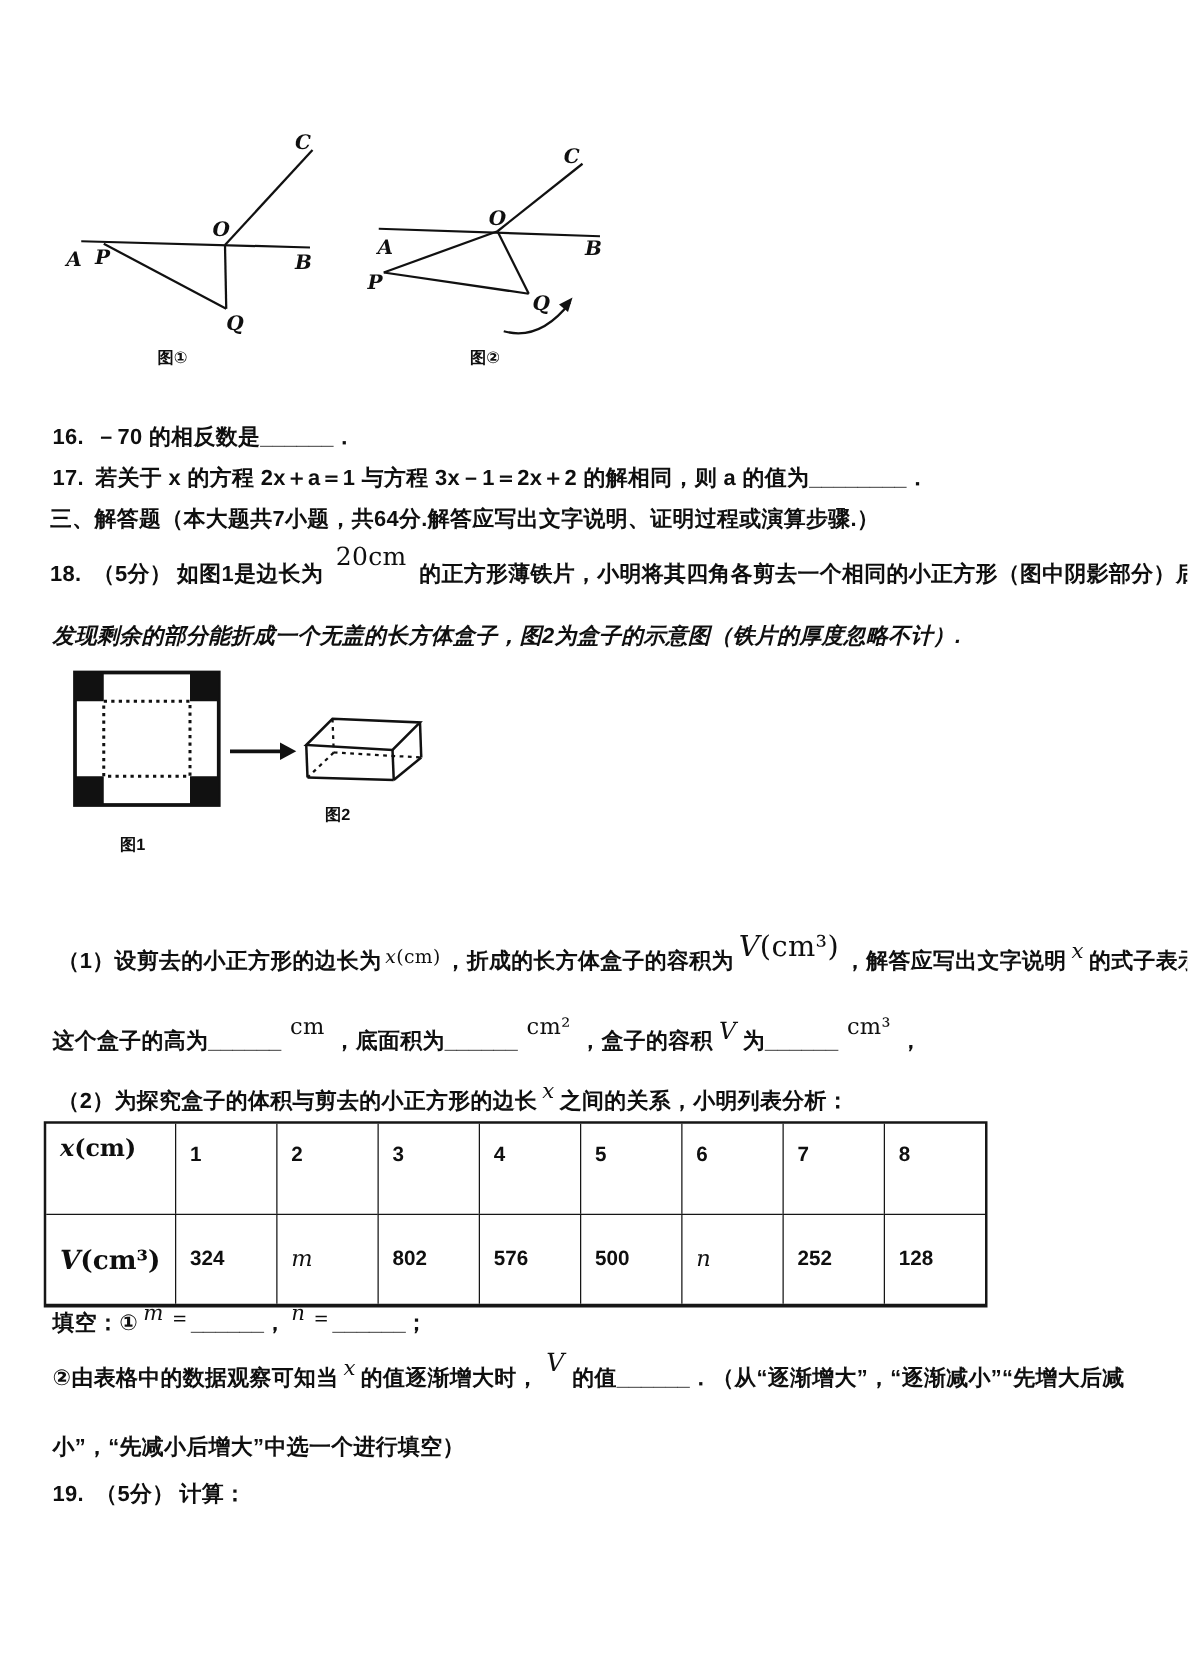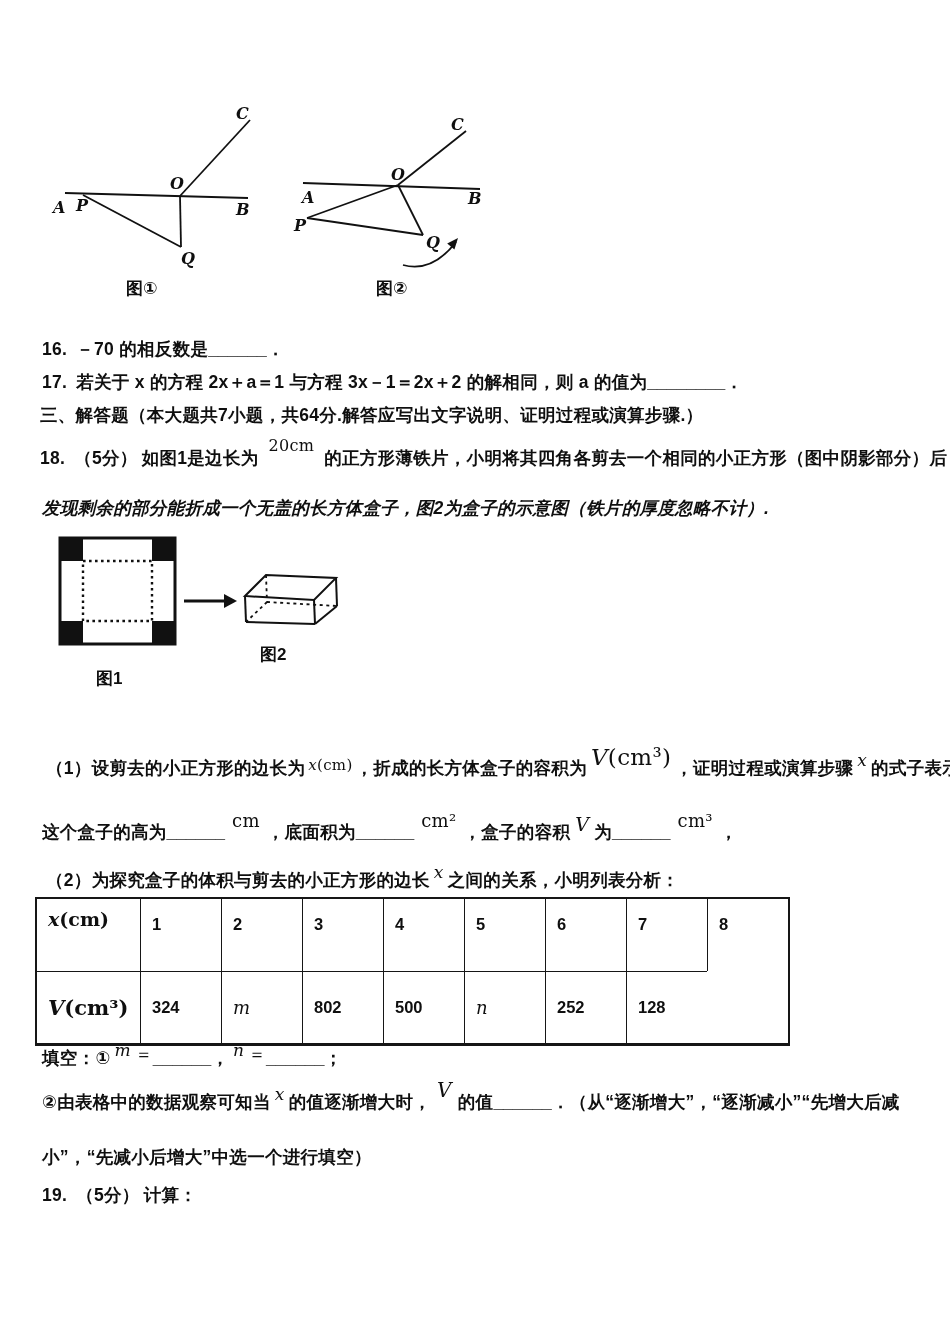--- a/index.html
+++ b/index.html
@@ -8,29 +8,29 @@
     position:relative; width:950px; height:1344px; background:#ffffff;
     color:#0f0f0f; font-family:"Liberation Sans","DejaVu Sans",sans-serif;
     overflow:hidden;
   }
   .mline { position:absolute; white-space:nowrap; font-size:17.5px; font-weight:bold; letter-spacing:0.3px; }
   .num { margin-right:9px; }
   .score { margin-right:4px; }
   .sm { font-family:"DejaVu Serif","Liberation Serif",serif; font-weight:normal; }
   .it { font-style:italic; }
   .rs { position:relative; display:inline-block; }
-  .r20 { font-size:16px; top:-13px; margin:0 10px; }
+  .r20 { font-size:20px; top:-13px; margin:0 10px; }
   .rxcm { font-size:15px; top:-4px; margin:16px 3px; }
   .rvcm { font-size:23px; top:-9px; margin:0 4px; }
   .runit { font-size:18px; top:-11px; margin:0 7px; }
   .rvar { font-size:19px; top:-7px; margin:0 5px; }
   .rvarsm { font-size:17px; top:-8px; margin:0 4px; }
   .rvbig { font-size:20px; top:-11px; margin:0 6px; }
   .bl { letter-spacing:0; }
-  .cap { position:absolute; font-size:17px; font-weight:bold; }
+  .cap { position:absolute; font-size:13px; font-weight:bold; }
   svg { position:absolute; overflow:visible; }
   svg text { font-family:"DejaVu Serif","Liberation Serif",serif; font-style:italic; font-size:16px; fill:#0f0f0f; font-weight:bold; }
   .stroke { stroke:#111; stroke-width:1.8; fill:none; }
   .thick { stroke:#111; stroke-width:3; fill:none; }
   .dash  { stroke:#111; stroke-width:2.4; fill:none; stroke-dasharray:2.6,3.4; }
   .boxline { stroke:#111; stroke-width:2; fill:none; }
   .boxdash { stroke:#111; stroke-width:1.8; fill:none; stroke-dasharray:3,3.6; }
   .vtable {
     position:absolute; left:35px; top:897px;
     display:grid; grid-template-columns:103px repeat(8,81px); grid-template-rows:72px 72px;
@@ -123,21 +123,21 @@
     <line class="boxline" x1="96" y1="15" x2="97" y2="43"></line>
     <line class="boxdash" x1="26" y1="12" x2="27" y2="39"></line>
     <line class="boxdash" x1="27" y1="39" x2="97" y2="43"></line>
     <line class="boxdash" x1="27" y1="39" x2="6" y2="59"></line>
   </svg>
 
   <div class="cap" style="left:96px; top:667px;">图1</div>
   <div class="cap" style="left:260px; top:643px;">图2</div>
 
   <div class="mline" style="left:46px; top:744px;">
-    <span>（1）设剪去的小正方形的边长为</span><span class="rs rxcm"><span class="sm it">x</span><span class="sm">(cm)</span></span><span>，折成的长方体盒子的容积为</span><span class="rs rvcm"><span class="sm it">V</span><span class="sm">(cm³)</span></span><span>，证明过程或演算步骤</span><span class="sm it rs rvarsm">x</span><span>的式子表示</span>
+    <span>（1）设剪去的小正方形的边长为</span><span class="rs rxcm"><span class="sm it">x</span><span class="sm">(cm)</span></span><span>，折成的长方体盒子的容积为</span><span class="rs rvcm"><span class="sm it">V</span><span class="sm">(cm³)</span></span><span>，解答应写出文字说明</span><span class="sm it rs rvarsm">x</span><span>的式子表示</span>
   </div>
 
   <div class="mline" style="left:42px; top:820px;">
     <span>这个盒子的高为</span><span class="bl">______</span><span class="sm rs runit">cm</span><span>，底面积为</span><span class="bl">______</span><span class="sm rs runit">cm²</span><span>，盒子的容积</span><span class="sm it rs rvar">V</span><span>为</span><span class="bl">______</span><span class="sm rs runit">cm³</span><span>，</span>
   </div>
 
   <div class="mline" style="left:46px; top:868px;">
     <span>（2）为探究盒子的体积与剪去的小正方形的边长</span><span class="sm it rs rvarsm">x</span><span>之间的关系，小明列表分析：</span>
   </div>
 
@@ -177,20 +177,23 @@
     <div class="cell r1">
         <span>324</span>
       </div>
     <div class="cell r1">
         <span class="sm it vcellmath">m</span>
       </div>
     <div class="cell r1">
         <span>802</span>
       </div>
     <div class="cell r1">
+        <span>576</span>
+      </div>
+    <div class="cell r1">
         <span>500</span>
       </div>
     <div class="cell r1">
         <span class="sm it vcellmath">n</span>
       </div>
     <div class="cell r1">
         <span>252</span>
       </div>
     <div class="cell r1">
         <span>128</span>

